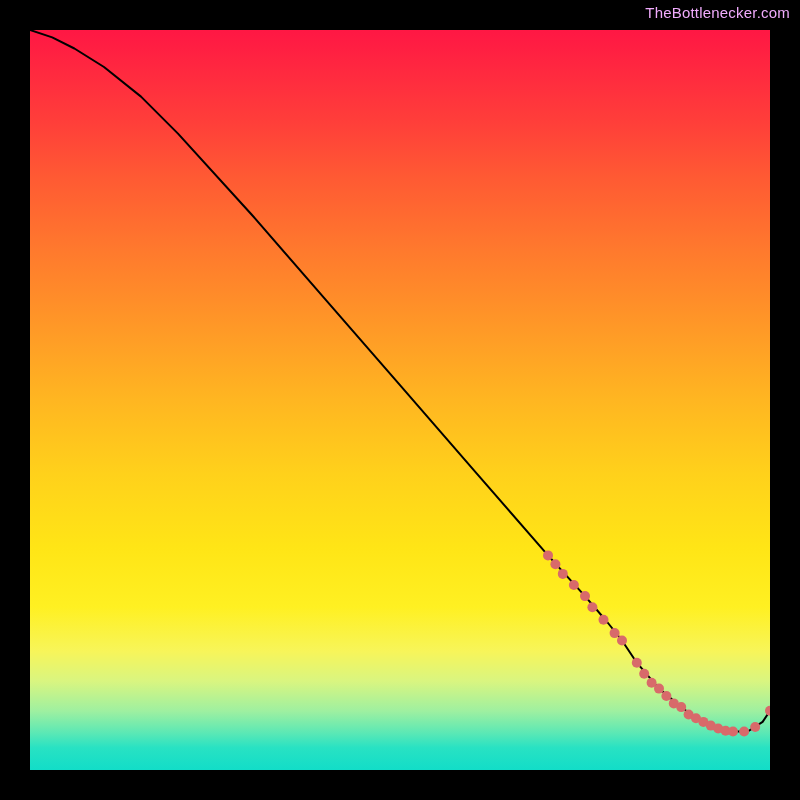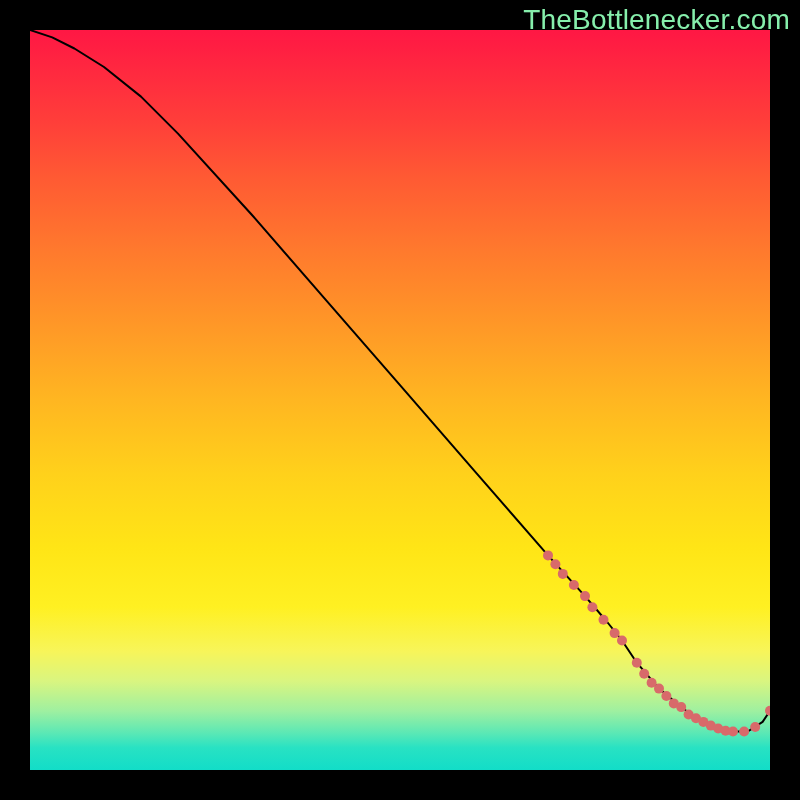--- a/index.html
+++ b/index.html
@@ -8,22 +8,22 @@
     height: 800px;
     background: #000;
     position: relative;
     font-family: Arial, Helvetica, sans-serif;
     overflow: hidden;
   }
   .attribution {
     position: absolute;
     top: 4px;
     right: 10px;
-    color: #86efac;
-    font-size: 28px;
+    color: #f0abfc;
+    font-size: 15px;
     font-weight: 400;
     letter-spacing: 0.2px;
     z-index: 10;
   }
   .plot-area {
     position: absolute;
     left: 30px;
     top: 30px;
     width: 740px;
     height: 740px;

